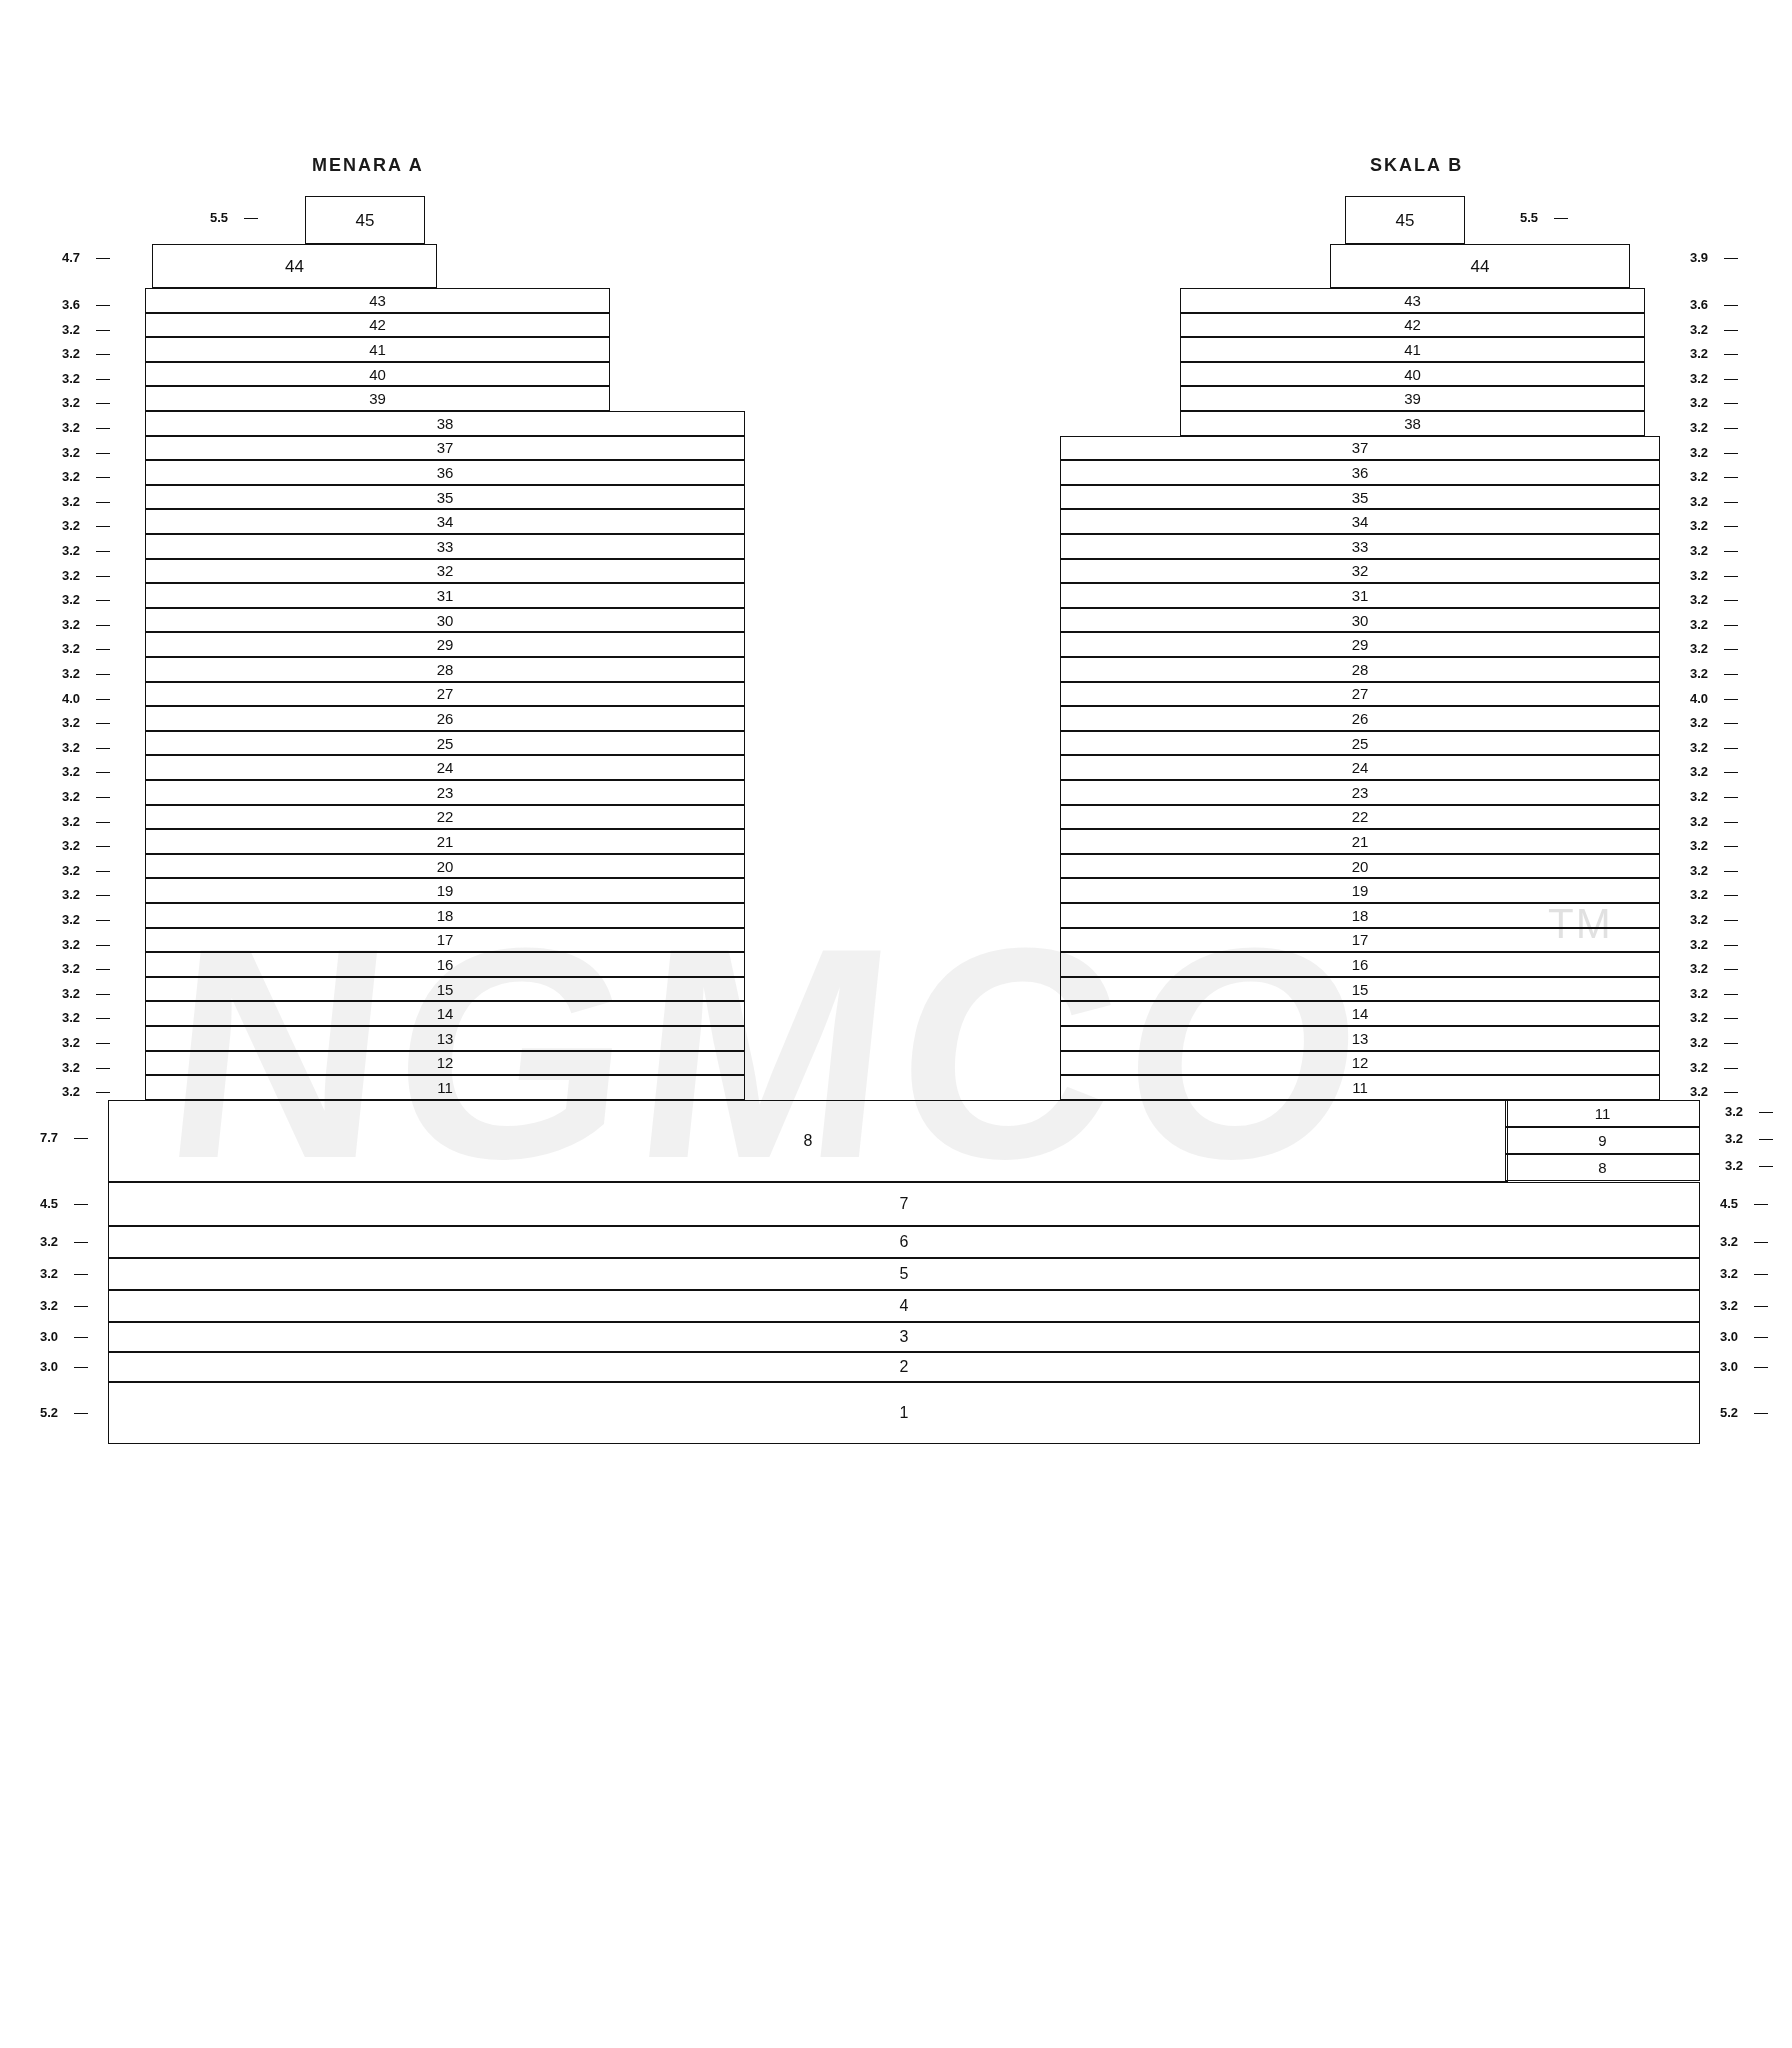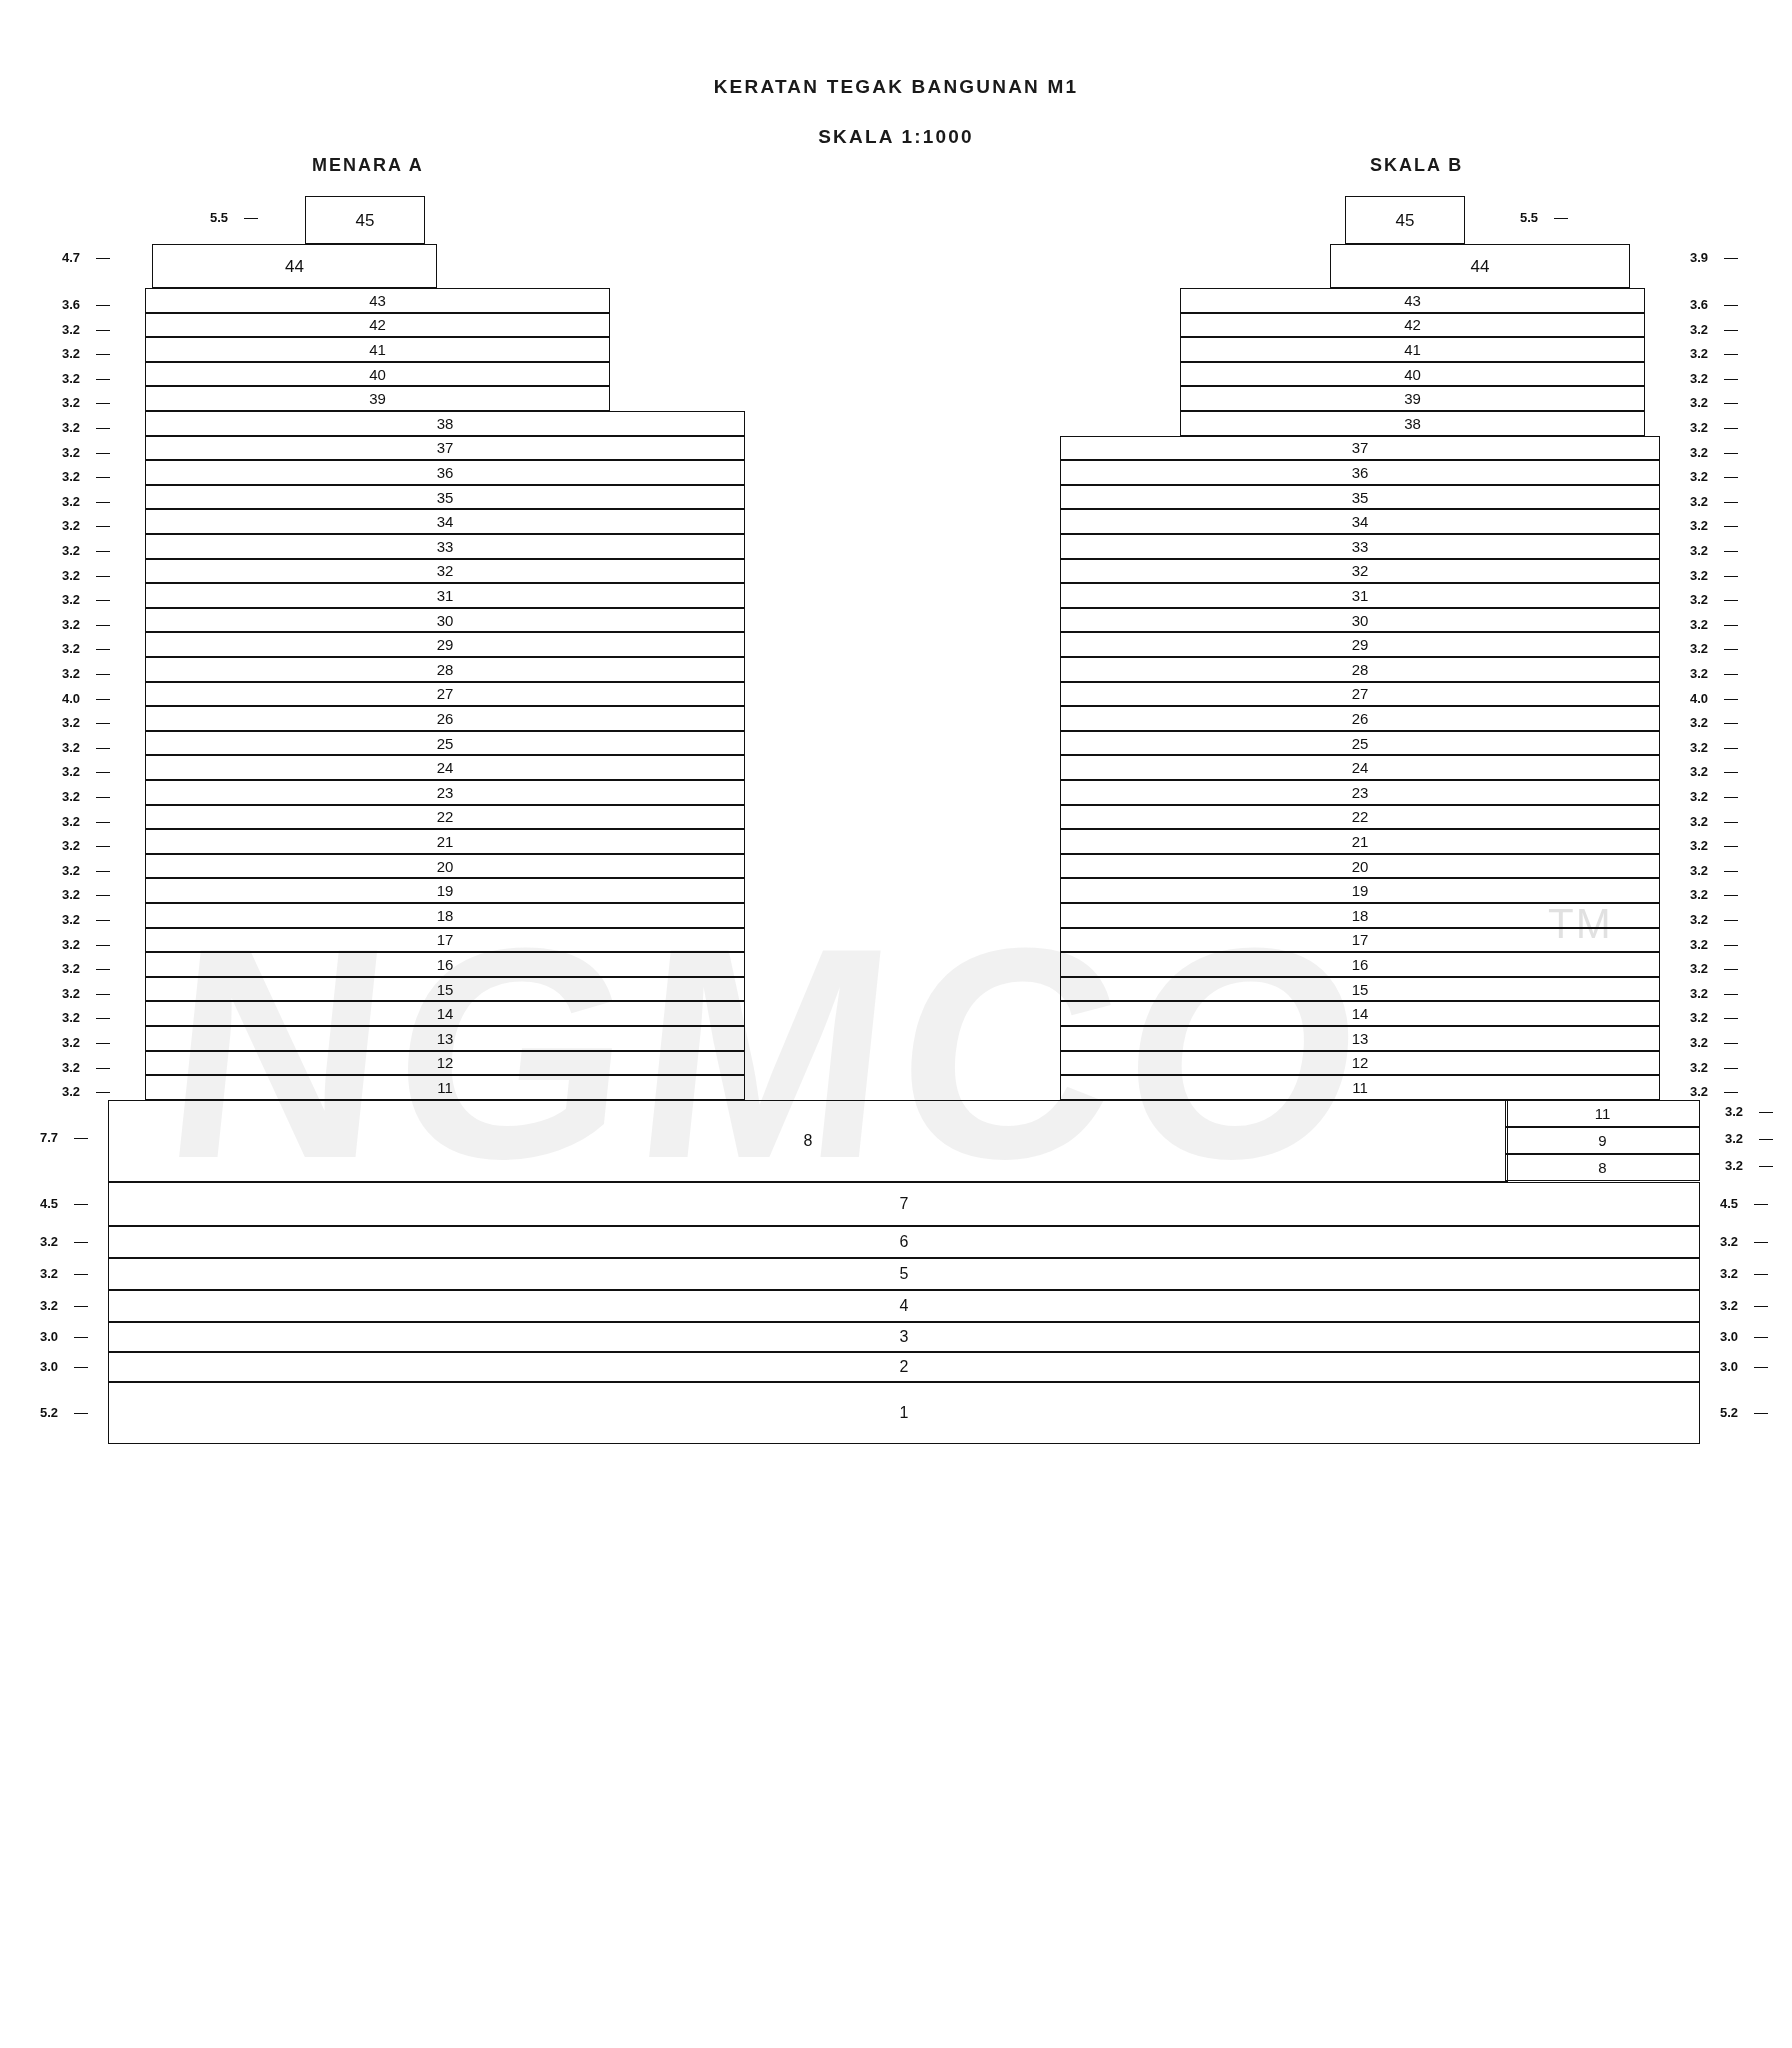--- a/index.html
+++ b/index.html
@@ -64,22 +64,20 @@
     position:absolute;
     border-top:1.4px solid #111;
     width:14px;
   }
 </style>
 </head>
 <body>
 
 <div class="sheet">
 
-  <div class="title" id="title-main">KERATAN TEGAK BANGUNAN M1</div>
-  <div class="title" id="title-scale">SKALA 1:1000</div>
   <div class="tower-title" id="title-tower-a">MENARA A</div>
   <div class="tower-title" id="title-tower-b">SKALA B</div>
 
   <div class="watermark">NGMCO</div>
   <div class="watermark-tm">TM</div>
 
   <div id="geometry">
       <div class="floor" style="left: 305px; top: 196px; width: 120px; height: 48px; font-size: 17px;">
         <span>45</span>
       </div>

